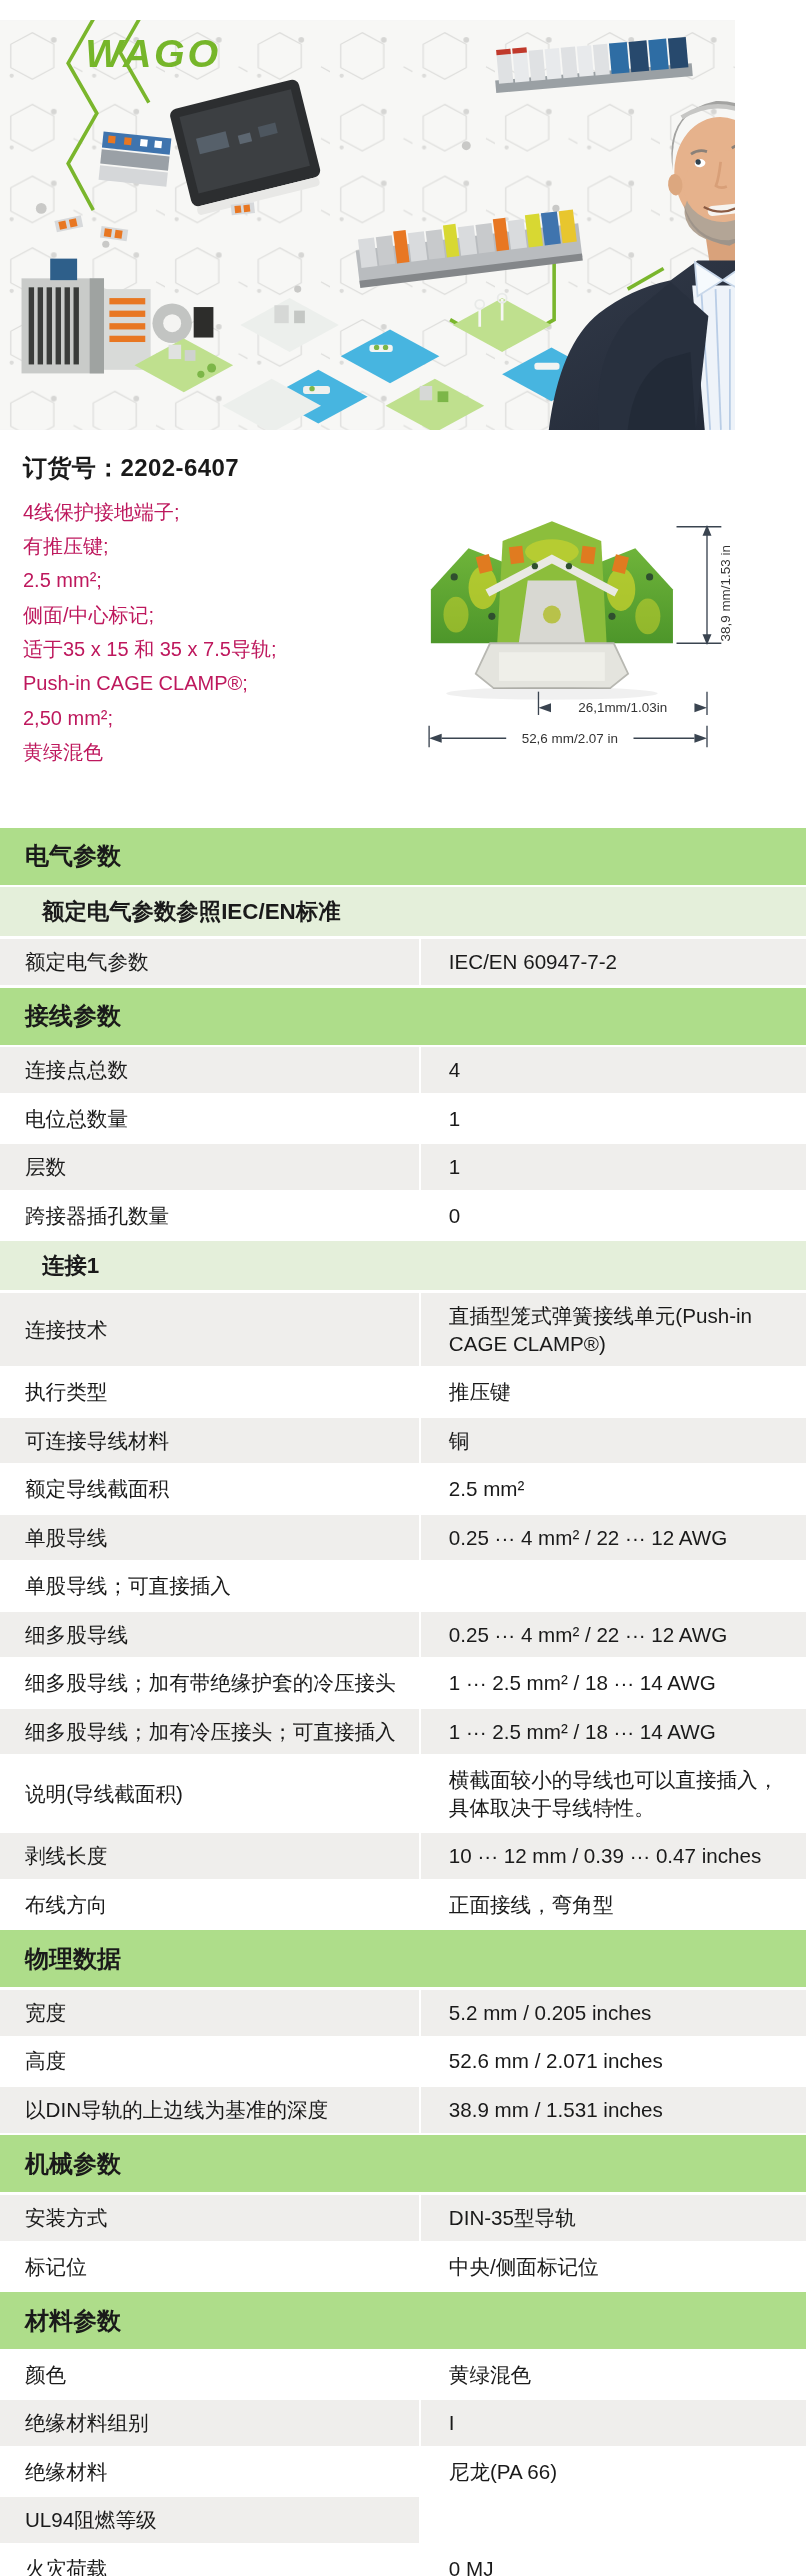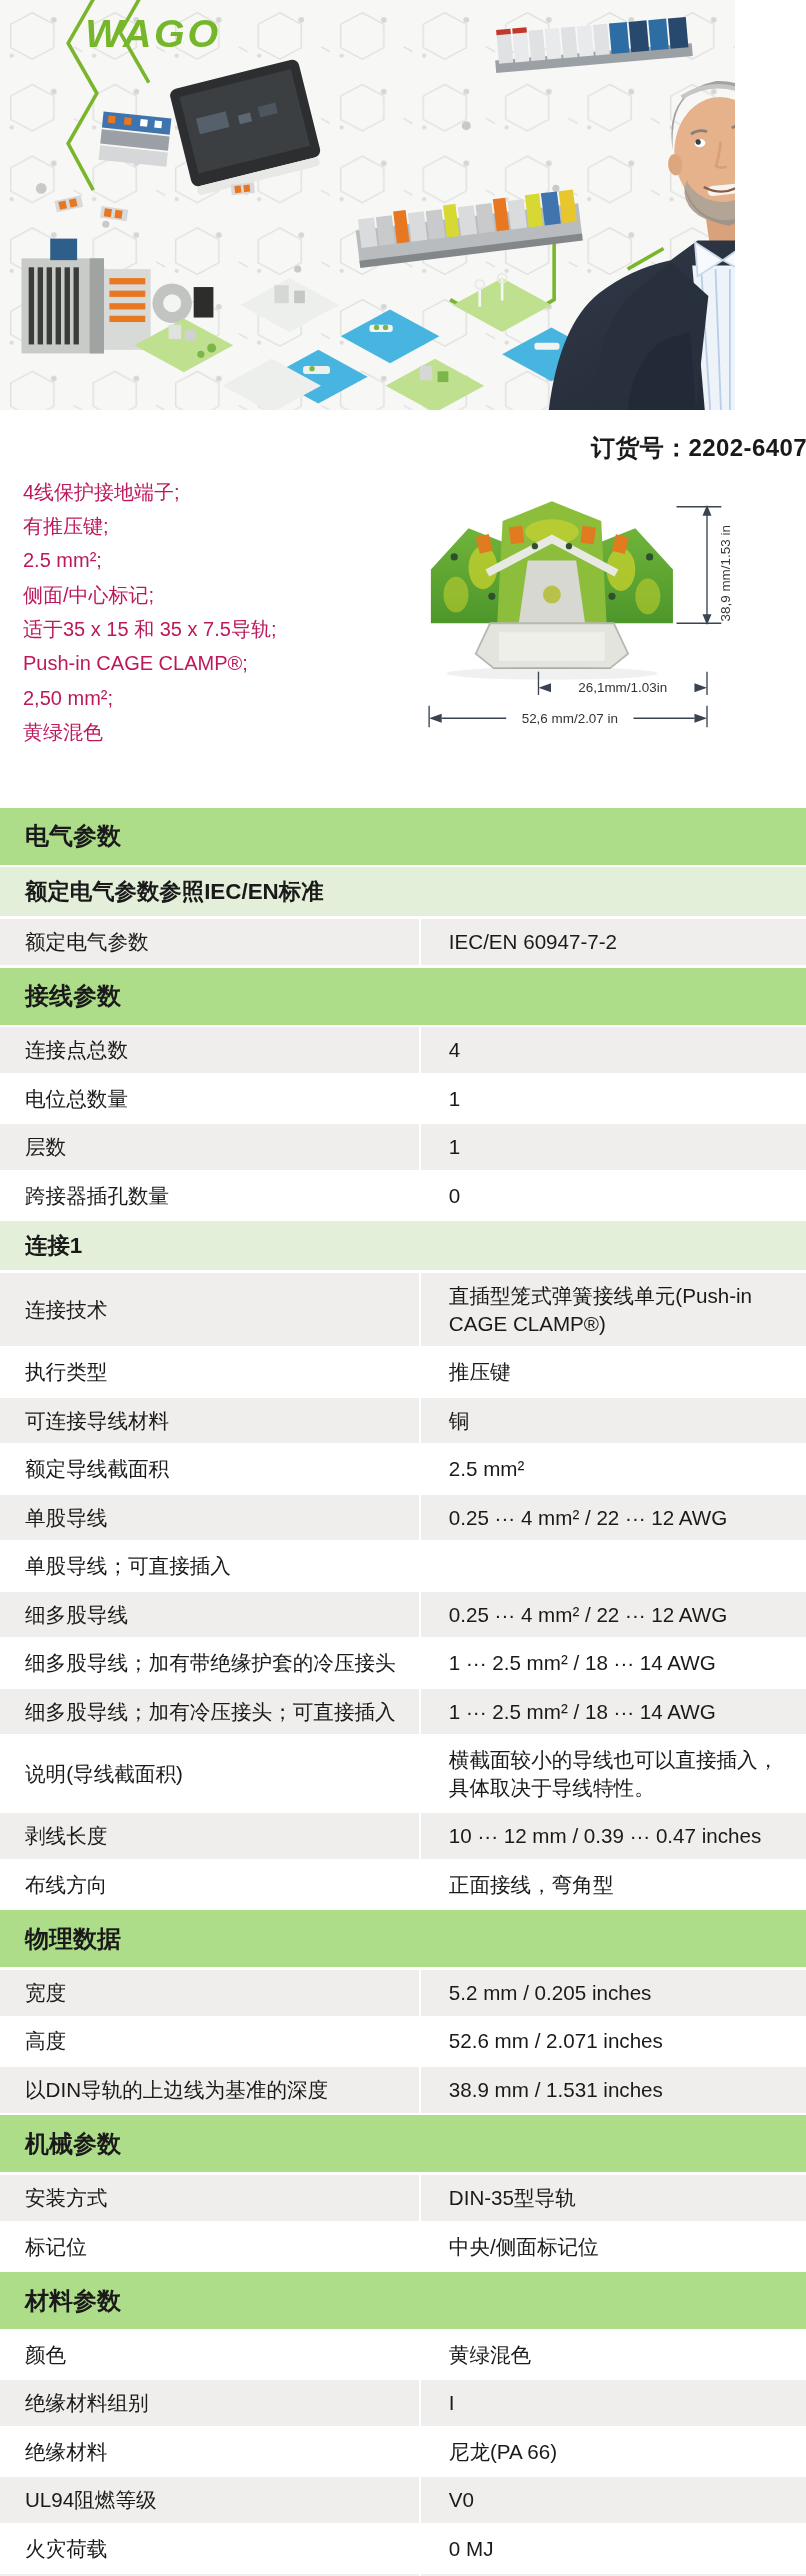--- a/index.html
+++ b/index.html
@@ -1,34 +1,34 @@
 <!DOCTYPE html>
 <html style="--section-bg: #aedd8a; --subsection-bg: #e4efda; --row-bg: #efeeec;font-size:14.3px"><head>
 <meta charset="utf-8">
 <style>
   html,body{margin:0;padding:0;background:#ffffff;}
   body{font-family:"Liberation Sans","DejaVu Sans",sans-serif;color:#1a1a1a;}
   .page{width:807px;margin:0 auto;background:#fff;}
 
   
-  .hero{width:735px;height:410px;overflow:hidden;position:relative;background:#f6f6f4;}
+  .hero{width:735px;height:410px;overflow:hidden;position:relative;background:#f6f6f4;margin-top:20px;}
   .hero svg{display:block;}
 
   
   .info{position:relative;height:395px;box-sizing:border-box;padding:21.5px 0 0 23px;}
-  .order-no{font-size:24px;font-weight:bold;margin:0 0 18px 0;letter-spacing:0.4px;text-align:right;}
+  .order-no{font-size:24px;font-weight:bold;margin:0 0 18px 0;letter-spacing:0.4px;}
   .desc p{margin:0 0 13.4px 0;font-size:20px;color:#be185d;line-height:1.05;}
   .figure{position:absolute;left:402px;top:77px;width:359px;height:251px;}
 
   
   .spec{width:807px;padding-bottom:39px;}
   .spec-section{background:var(--section-bg,#aedd8a);font-size:24px;font-weight:bold;
     padding:12.5px 0 12.5px 25px;margin:2.7px 0;}
   .spec-subsection{background:var(--subsection-bg,#e4efda);font-size:22.4px;font-weight:bold;
-    padding:9px 0 9px 25px;margin:0 0 2.7px 0;}
+    padding:9px 0 9px 42px;margin:0 0 2.7px 0;}
   .spec-row{display:grid;grid-template-columns:419px 1.8px 385px;margin:0 0 2.7px 0;}
   .spec-row .divider{background:#fff;}
   .spec-row .cell{font-size:20.6px;line-height:1.35;padding:9px 7.2px 9px 25px;
     display:flex;align-items:center;background:#fff;}
   .spec-row .cell.value{padding-left:28px;}
   .spec-row.shaded .cell{background:var(--row-bg,#efeeec);}
 
   .dim-text{font-size:15px;fill:#333;}
 </style>
 </head>
@@ -468,21 +468,20 @@
         <div class="cell value">I</div>
       </div>
       <div class="spec-row">
         <div class="cell label">绝缘材料</div>
         <div class="divider"></div>
         <div class="cell value">尼龙(PA 66)</div>
       </div>
       <div class="spec-row shaded">
         <div class="cell label">UL94阻燃等级</div>
         <div class="divider"></div>
-        <div class="cell value">V0</div>
       </div>
       <div class="spec-row">
         <div class="cell label">火灾荷载</div>
         <div class="divider"></div>
         <div class="cell value">0 MJ</div>
       </div>
       <div class="spec-row shaded">
         <div class="cell label">重量</div>
         <div class="divider"></div>
         <div class="cell value">9.1 g</div>

